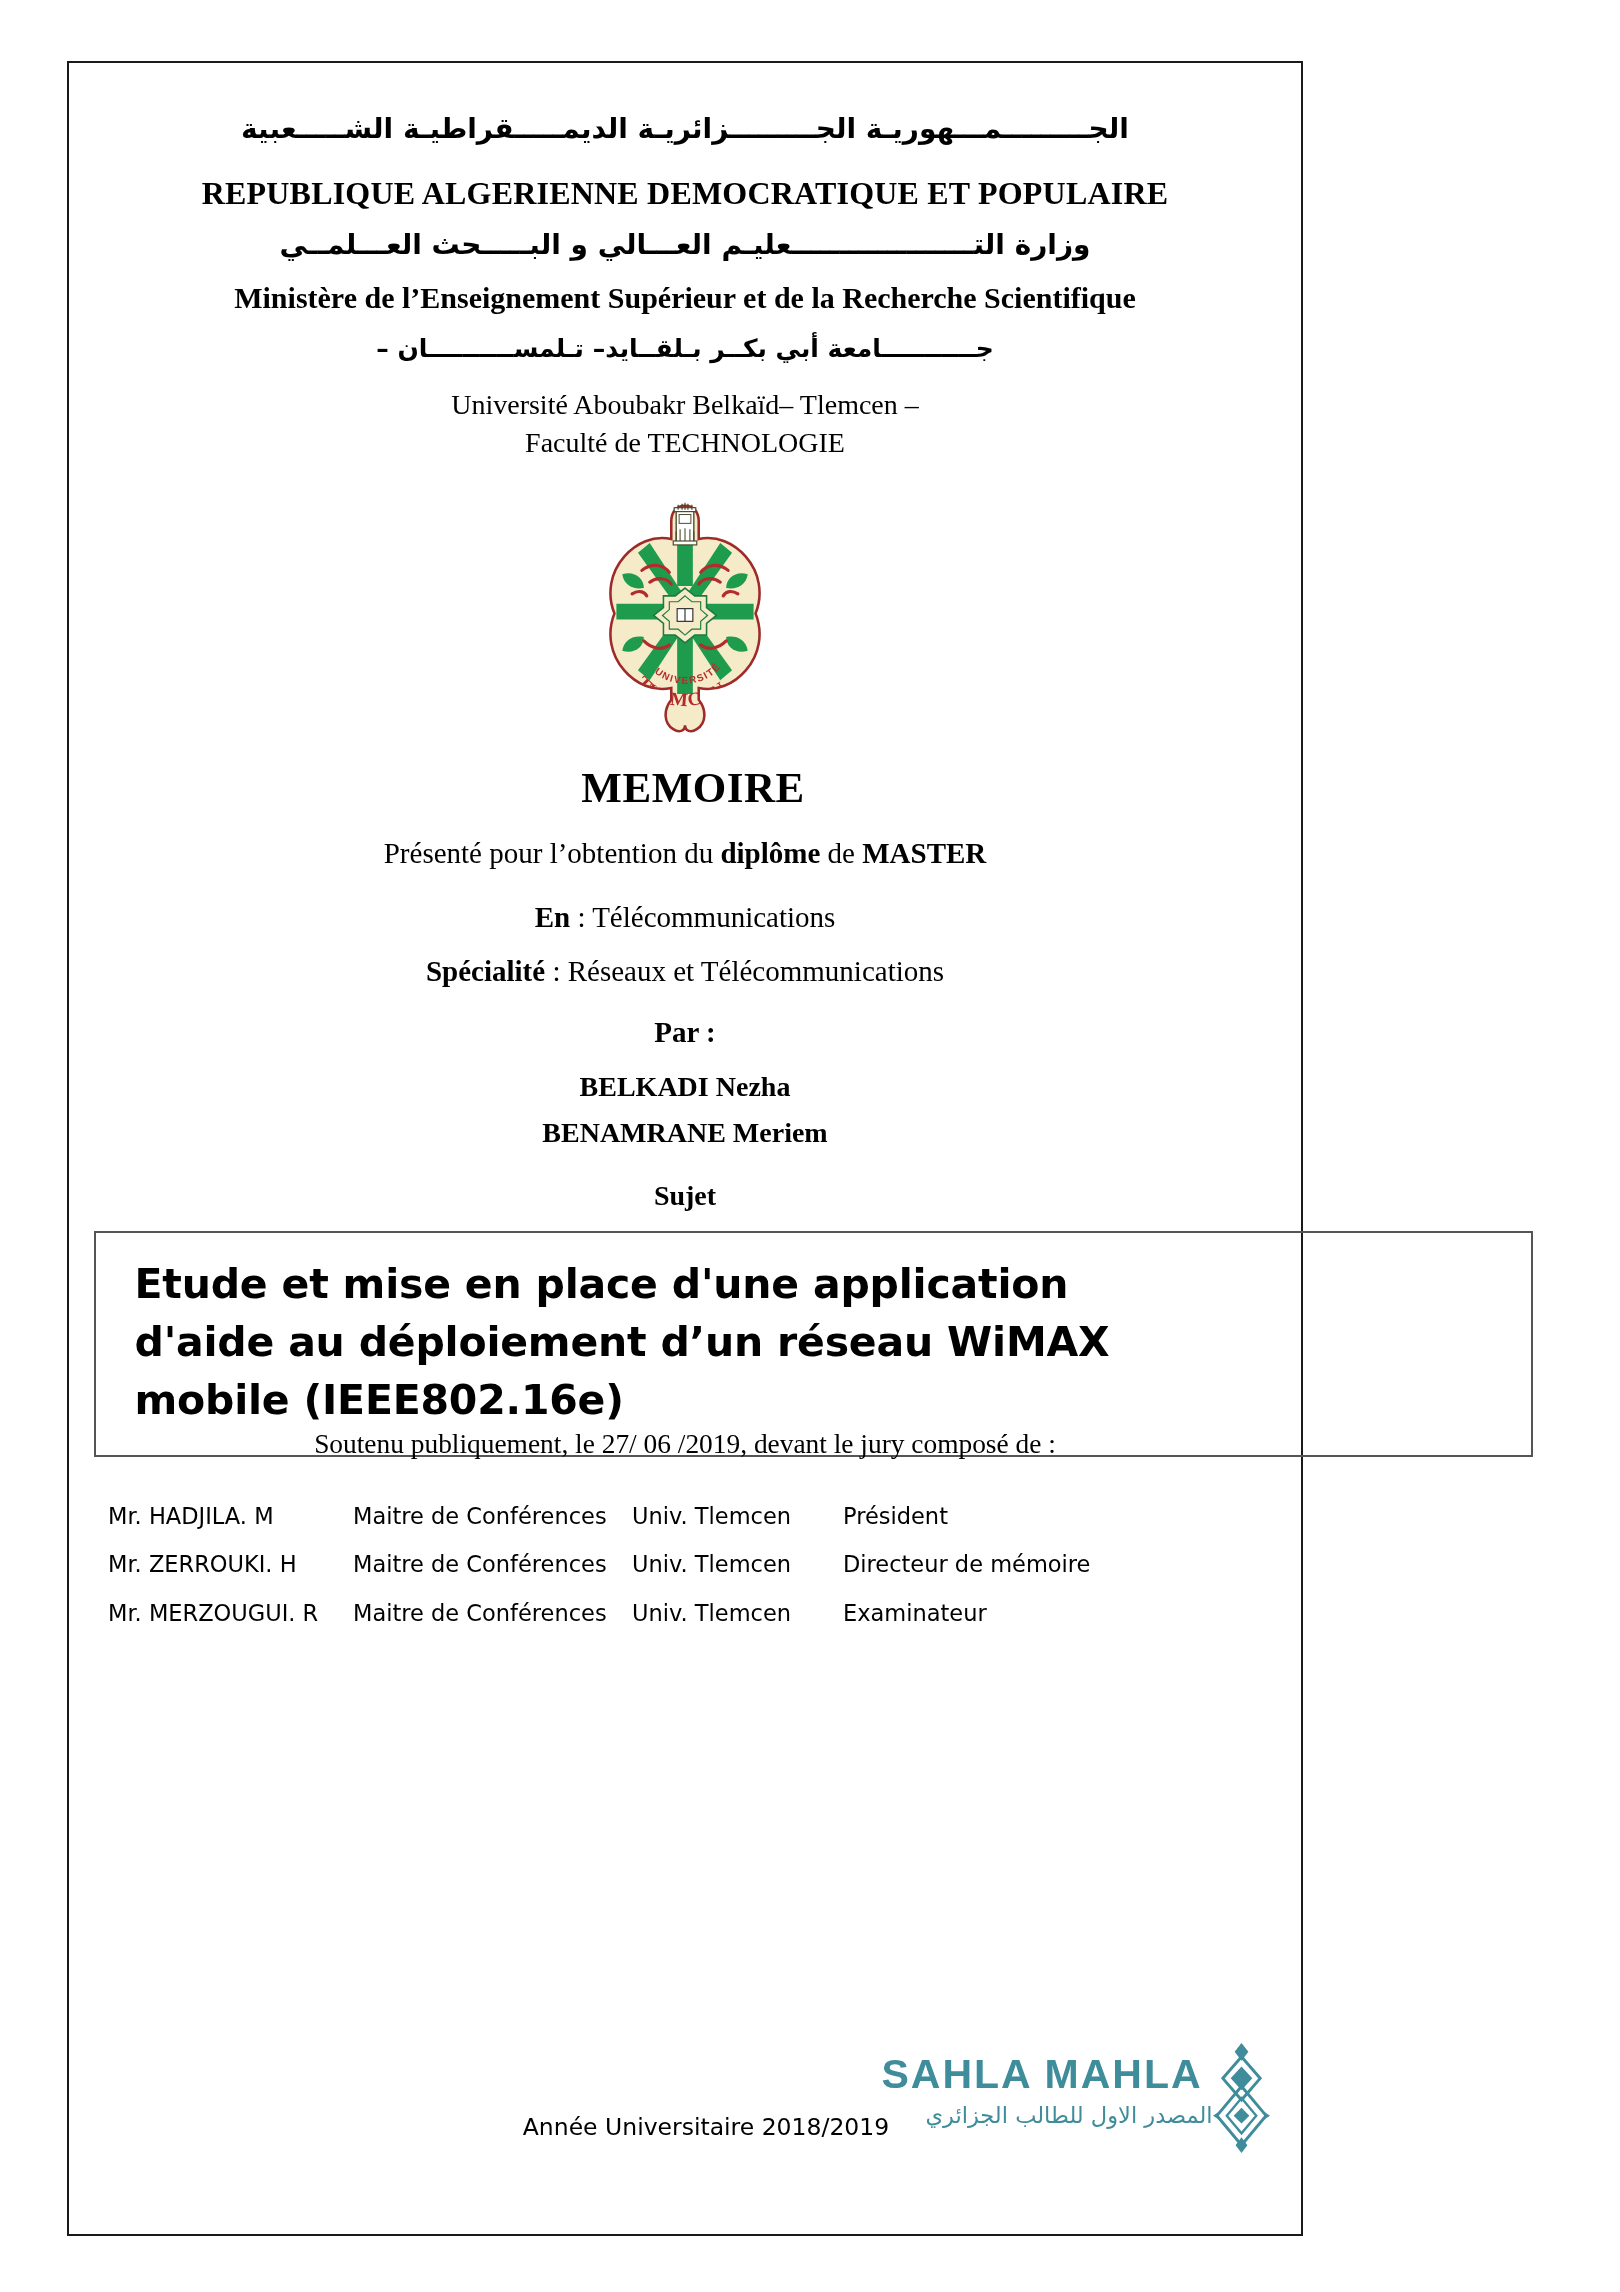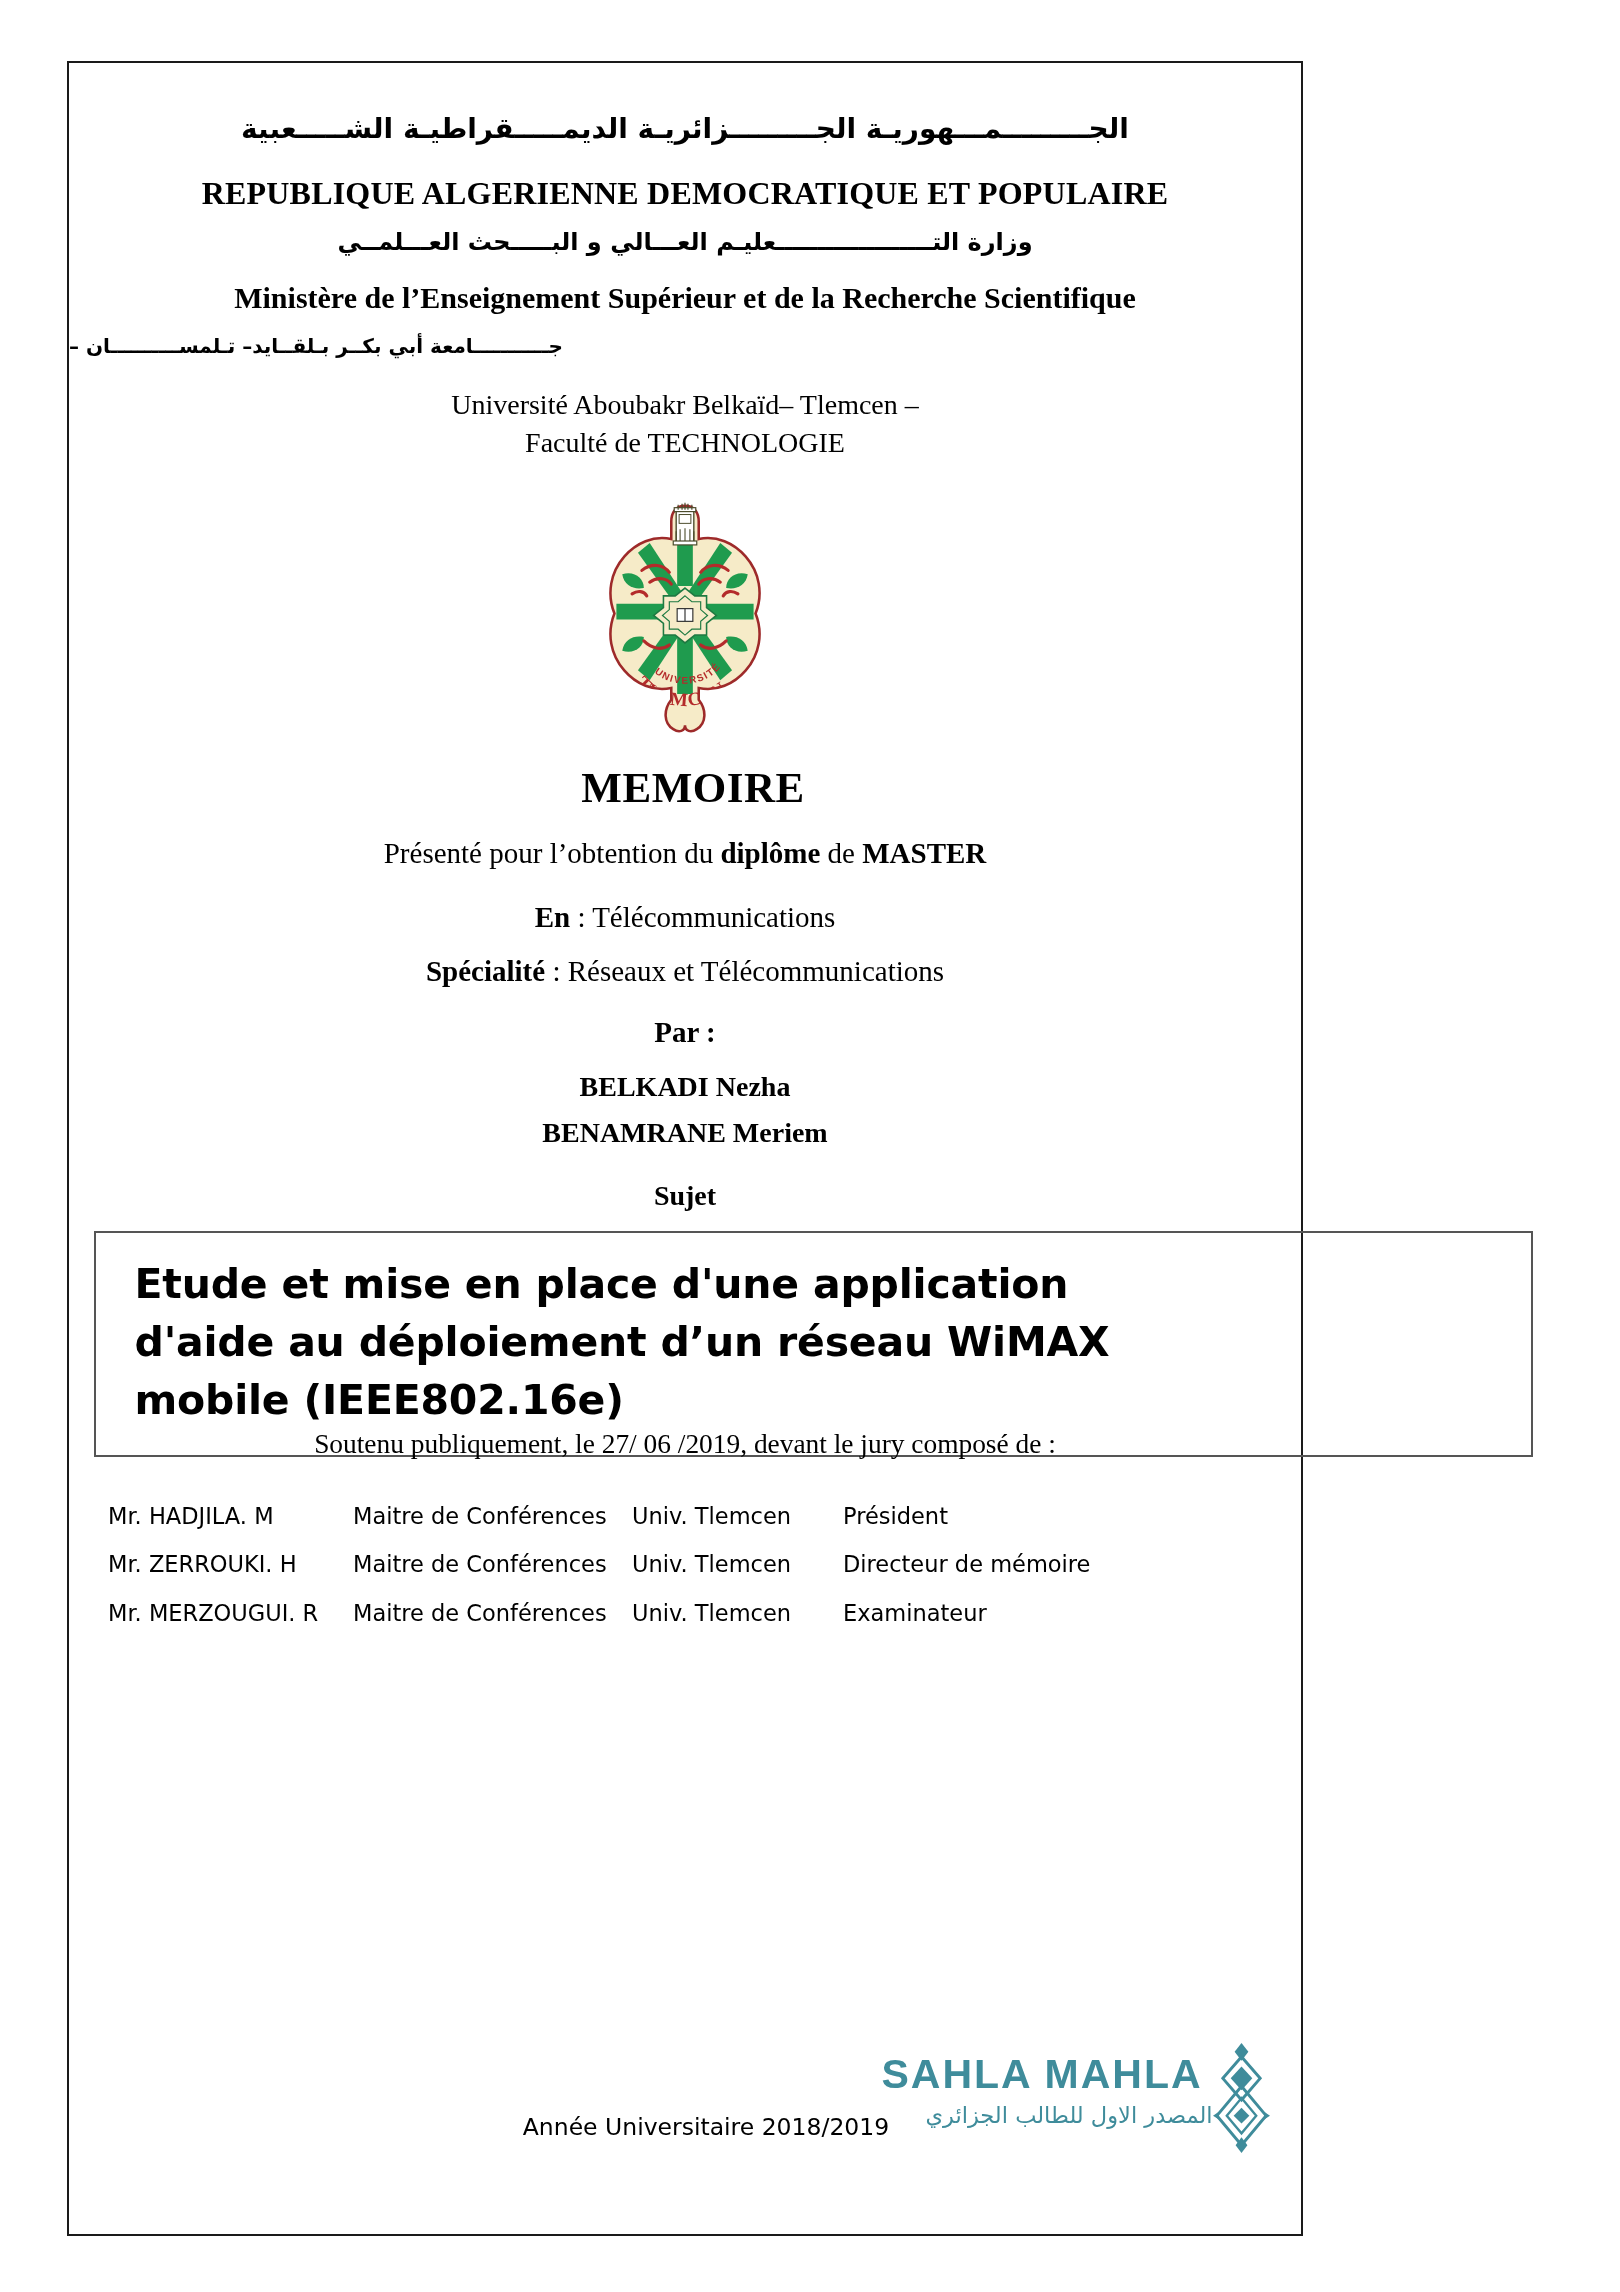--- a/index.html
+++ b/index.html
@@ -59,38 +59,38 @@
     top: 112px;
     font-size: 32px;
     font-weight: 700;
     text-align: center;
     letter-spacing: 0.2px;
   }
   .hdr-ar-2 {
     position: absolute;
     left: 0; right: 0;
     top: 165px;
-    font-size: 24px;
+    font-size: 28px;
     text-align: center;
     line-height: 1.2;
   }
   .hdr-fr-2 {
     position: absolute;
     left: 0; right: 0;
     top: 218px;
     font-size: 30px;
     font-weight: 700;
     text-align: center;
   }
   .hdr-ar-3 {
     position: absolute;
     left: 0; right: 0;
     top: 271px;
-    font-size: 20px;
-    text-align: left;
+    font-size: 25px;
+    text-align: center;
     line-height: 1.2;
   }
   .hdr-fr-3 {
     position: absolute;
     left: 0; right: 0;
     top: 323px;
     font-size: 28px;
     text-align: center;
     line-height: 1.35;
   }

